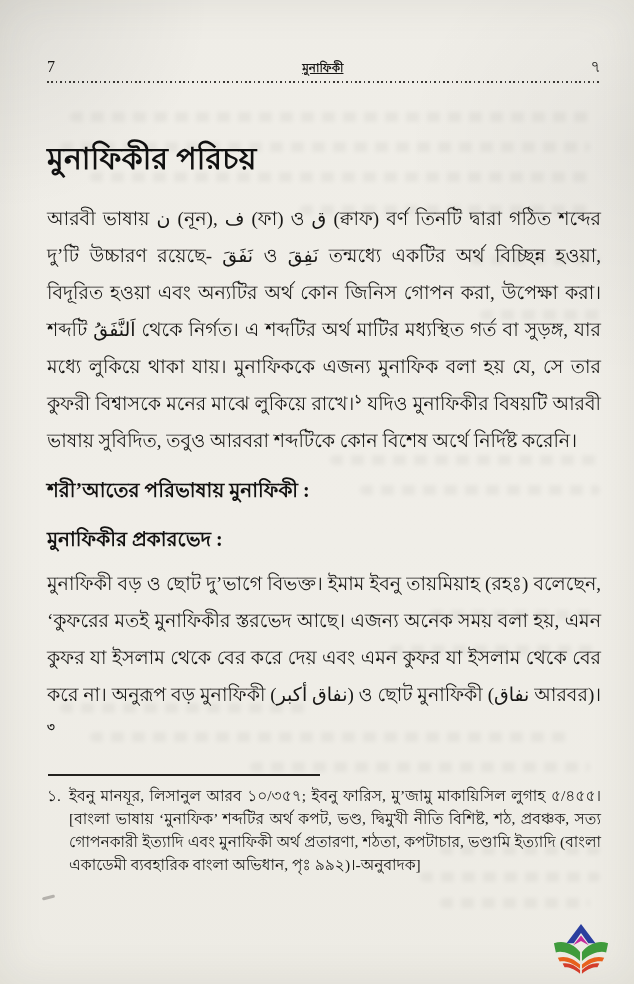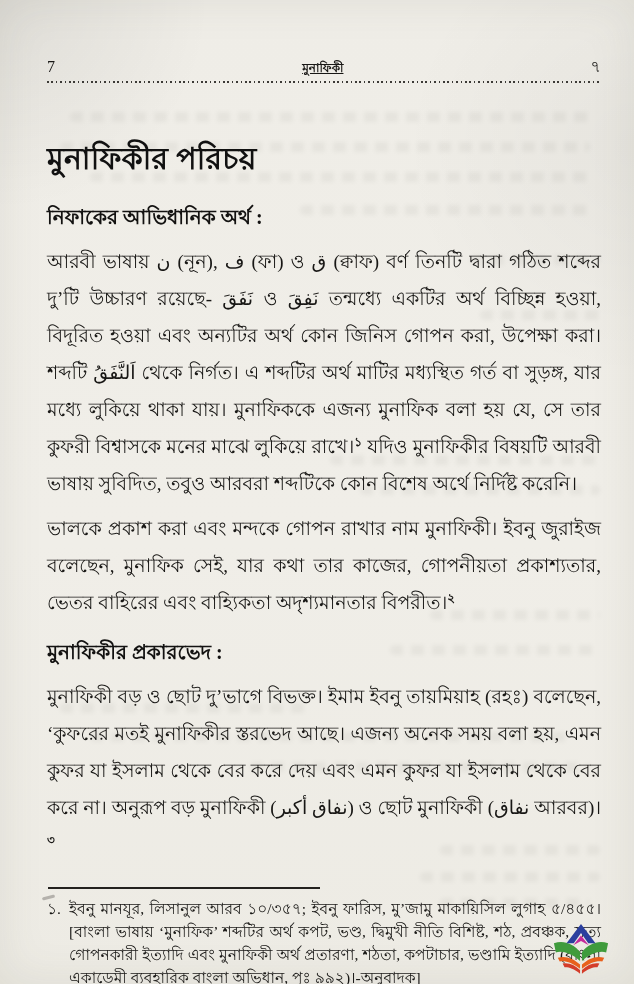--- a/index.html
+++ b/index.html
@@ -87,26 +87,25 @@
     <div class="header">
       <span>7</span>
       <span class="running-title">মুনাফিকী</span>
       <span>৭</span>
     </div>
     <div class="dotted-rule"></div>
 
     <h1 class="main-title">মুনাফিকীর পরিচয়</h1>
 
     <div>
-      <h2 class="section-heading">নিফাকের আভিধানিক অর্থ :</h2>
       <p class="body-para"><span>আরবী ভাষায় ن (নূন), ف (ফা) ও ق (ক্বাফ) বর্ণ তিনটি দ্বারা গঠিত শব্দের দু’টি উচ্চারণ রয়েছে- نَفَقَ ও نَفِقَ তন্মধ্যে একটির অর্থ বিচ্ছিন্ন হওয়া, বিদূরিত হওয়া এবং অন্যটির অর্থ কোন জিনিস গোপন করা, উপেক্ষা করা। শব্দটি اَلنَّفَقُ থেকে নির্গত। এ শব্দটির অর্থ মাটির মধ্যস্থিত গর্ত বা সুড়ঙ্গ, যার মধ্যে লুকিয়ে থাকা যায়। মুনাফিককে এজন্য মুনাফিক বলা হয় যে, সে তার কুফরী বিশ্বাসকে মনের মাঝে লুকিয়ে রাখে।</span><sup class="fn-ref">১</sup><span> যদিও মুনাফিকীর বিষয়টি আরবী ভাষায় সুবিদিত, তবুও আরবরা শব্দটিকে কোন বিশেষ অর্থে নির্দিষ্ট করেনি।</span></p>
     </div>
 
     <div>
-      <p class="body-para"><span>ভালকে প্রকাশ করা এবং মন্দকে গোপন রাখার নাম মুনাফিকী। ইবনু জুরাইজ বলেছেন, মুনাফিক সেই, যার কথা তার কাজের, গোপনীয়তা প্রকাশ্যতার, ভেতর বাহিরের এবং বাহ্যিকতা অদৃশ্যমানতার বিপরীত।</span><sup class="fn-ref">২</sup><span></span></p>
+      <h2 class="section-heading">শরী’আতের পরিভাষায় মুনাফিকী :</h2>
     </div>
 
     <div>
       <h2 class="section-heading">মুনাফিকীর প্রকারভেদ :</h2>
       <p class="body-para"><span>মুনাফিকী বড় ও ছোট দু’ভাগে বিভক্ত। ইমাম ইবনু তায়মিয়াহ (রহঃ) বলেছেন, ‘কুফরের মতই মুনাফিকীর স্তরভেদ আছে। এজন্য অনেক সময় বলা হয়, এমন কুফর যা ইসলাম থেকে বের করে দেয় এবং এমন কুফর যা ইসলাম থেকে বের করে না। অনুরূপ বড় মুনাফিকী (نفاق أكبر) ও ছোট মুনাফিকী (نفاق আরবর)।</span><sup class="fn-ref">৩</sup><span></span></p>
     </div>
 
     <div class="footnote-rule"></div>
 
     <div class="footnotes">

